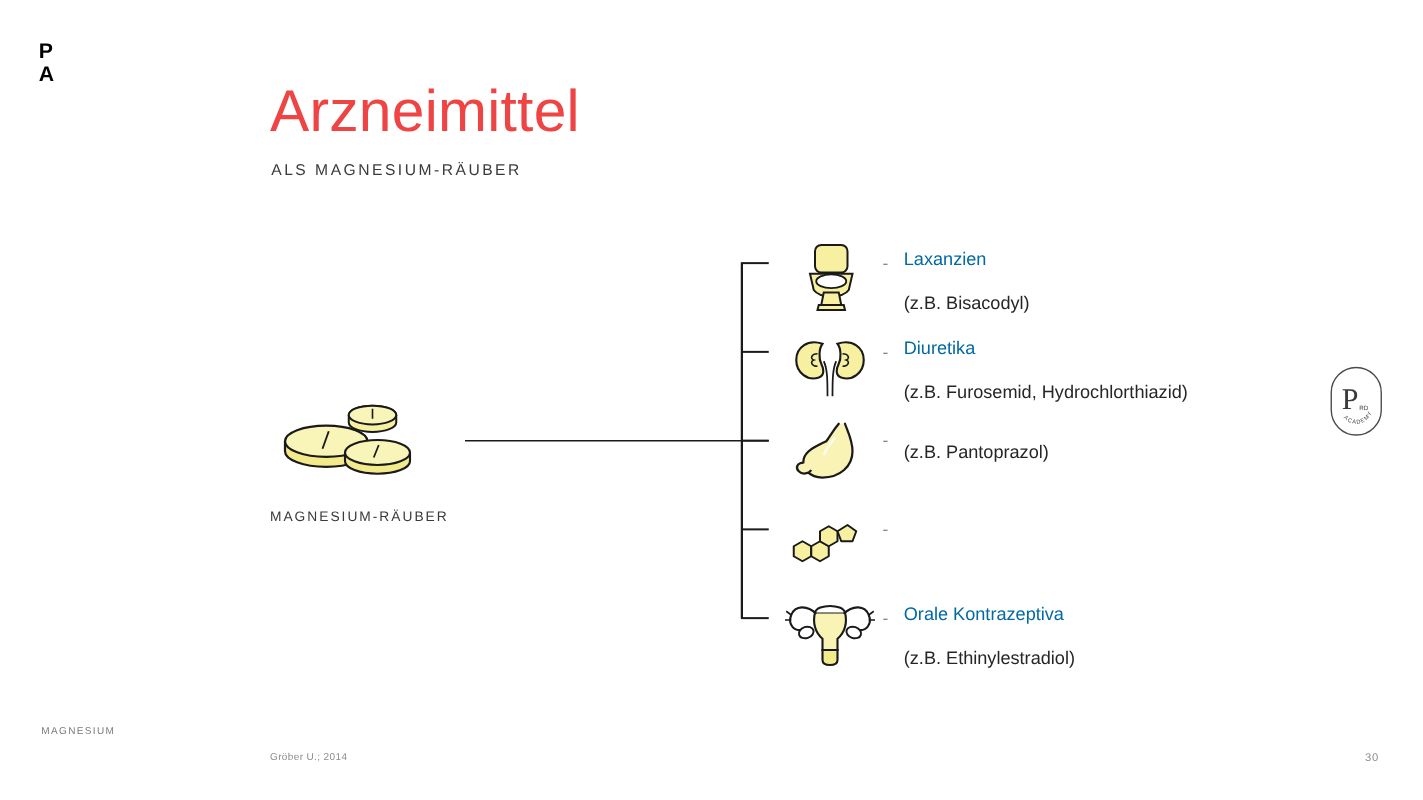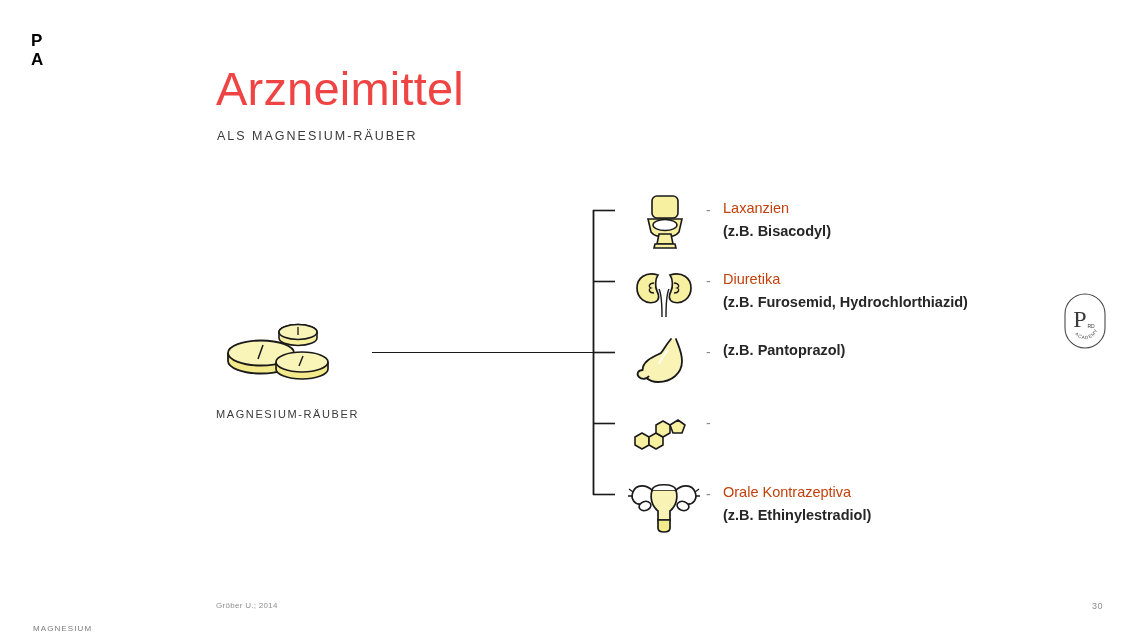--- a/index.html
+++ b/index.html
@@ -49,34 +49,35 @@
   .item-row { position:absolute; left:628px; }
   .item-icon {
     position:absolute; left:0; top:0; width:72px; height:56px;
   }
   .item-dash {
     position:absolute; left:78px; top:8px;
     font-size:14px; color:#8a8a8a; line-height:16px;
   }
   .item-text { position:absolute; left:95px; top:3px; }
   .item-name {
-    font-size:14.5px; color:#c2410c; line-height:23px; white-space:nowrap;
+    font-size:14.5px; color:#0369a1; line-height:23px; white-space:nowrap;
     font-weight:400;
   }
   .item-example {
     font-size:14.5px; color:#262626; line-height:23px; white-space:nowrap;
-    font-weight:700;
+    font-weight:400;
+    margin-top:12px;
   }
 
   
   #academy-badge { position:absolute; left:1064px; top:293px; width:42px; height:56px; }
 
   
   #footer-left {
-    position:absolute; left:33px; top:624px;
+    position:absolute; left:33px; top:580px;
     font-size:8px; letter-spacing:1.1px; color:#7a7a7a;
   }
   #footer-source {
     position:absolute; left:216px; top:601px;
     font-size:8px; letter-spacing:0.3px; color:#8e8e8e;
   }
   #footer-page {
     position:absolute; left:1092px; top:601px;
     font-size:9px; letter-spacing:0.5px; color:#8e8e8e;
   }

